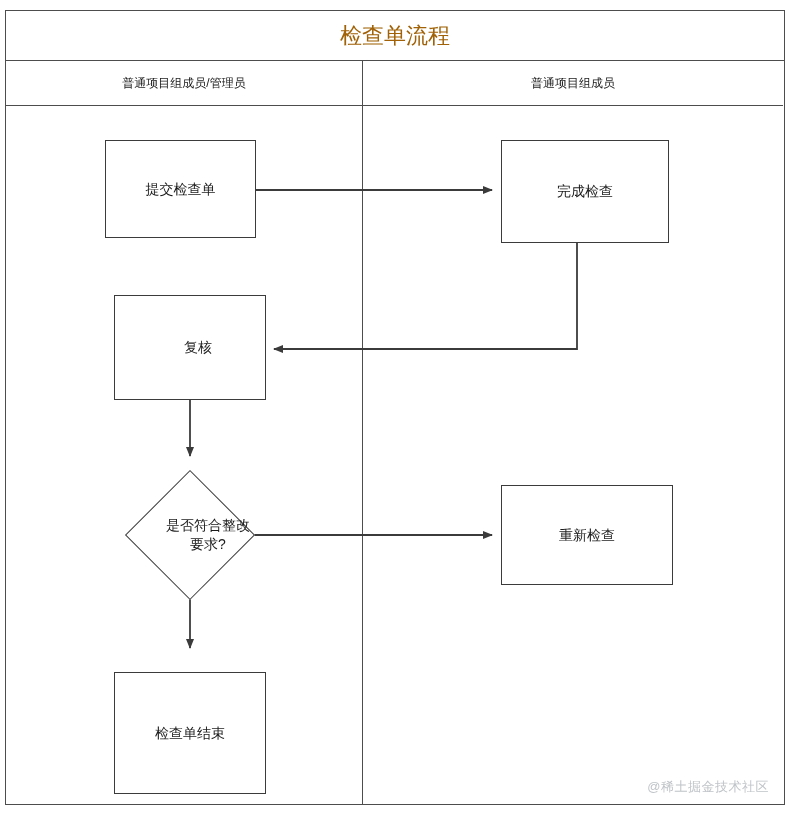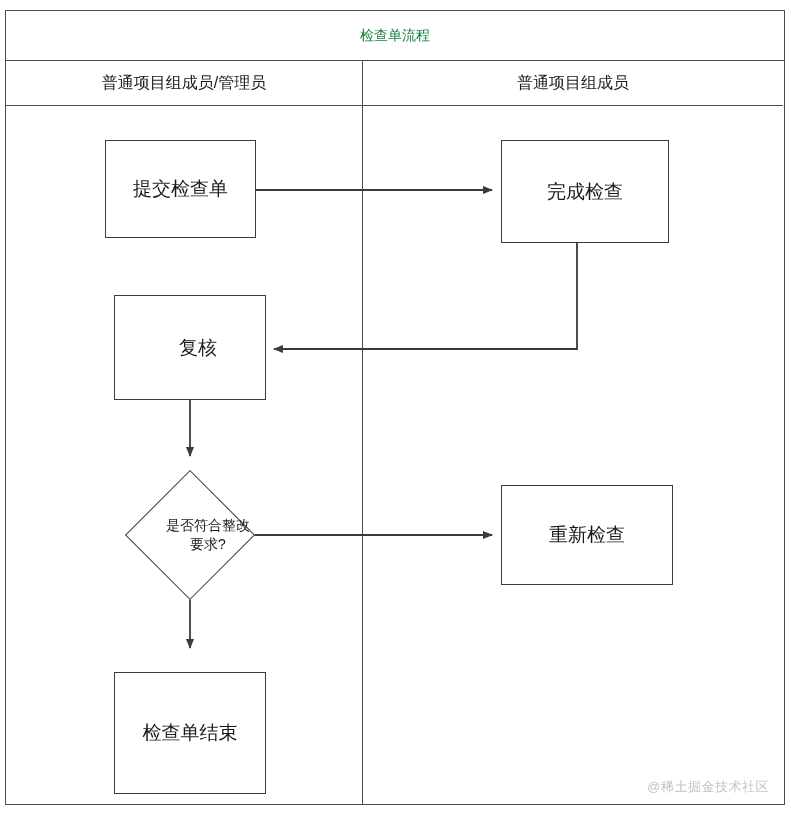--- a/index.html
+++ b/index.html
@@ -31,33 +31,33 @@
     position: absolute;
     left: 0;
     top: 0;
     width: 100%;
     height: 50px;
     border-bottom: 1.5px solid #4d4d4d;
     box-sizing: border-box;
     display: flex;
     align-items: center;
     justify-content: center;
-    font-size: 14px;
-    color: #15803d;
+    font-size: 22px;
+    color: #a16207;
   }
   .lane-head {
     position: absolute;
     top: 50px;
     height: 45px;
     border-bottom: 1.5px solid #4d4d4d;
     box-sizing: border-box;
     display: flex;
     align-items: center;
     justify-content: center;
-    font-size: 16px;
+    font-size: 12px;
     color: #1a1a1a;
   }
   .lane-head.left {
     left: 0;
     width: 357px;
     border-right: 1.5px solid #4d4d4d;
   }
   .lane-head.right {
     left: 357px;
     width: 420px;
@@ -91,21 +91,21 @@
   }
   .node {
     position: absolute;
     box-sizing: border-box;
     background: #ffffff;
     border: 1.6px solid #3b3b3b;
     display: flex;
     align-items: center;
     justify-content: center;
     text-align: center;
-    font-size: 19px;
+    font-size: 14px;
     color: #1a1a1a;
     line-height: 1.35;
   }
   .diamond-wrap {
     position: absolute;
     display: flex;
     align-items: center;
     justify-content: center;
   }
   .diamond-shape {

